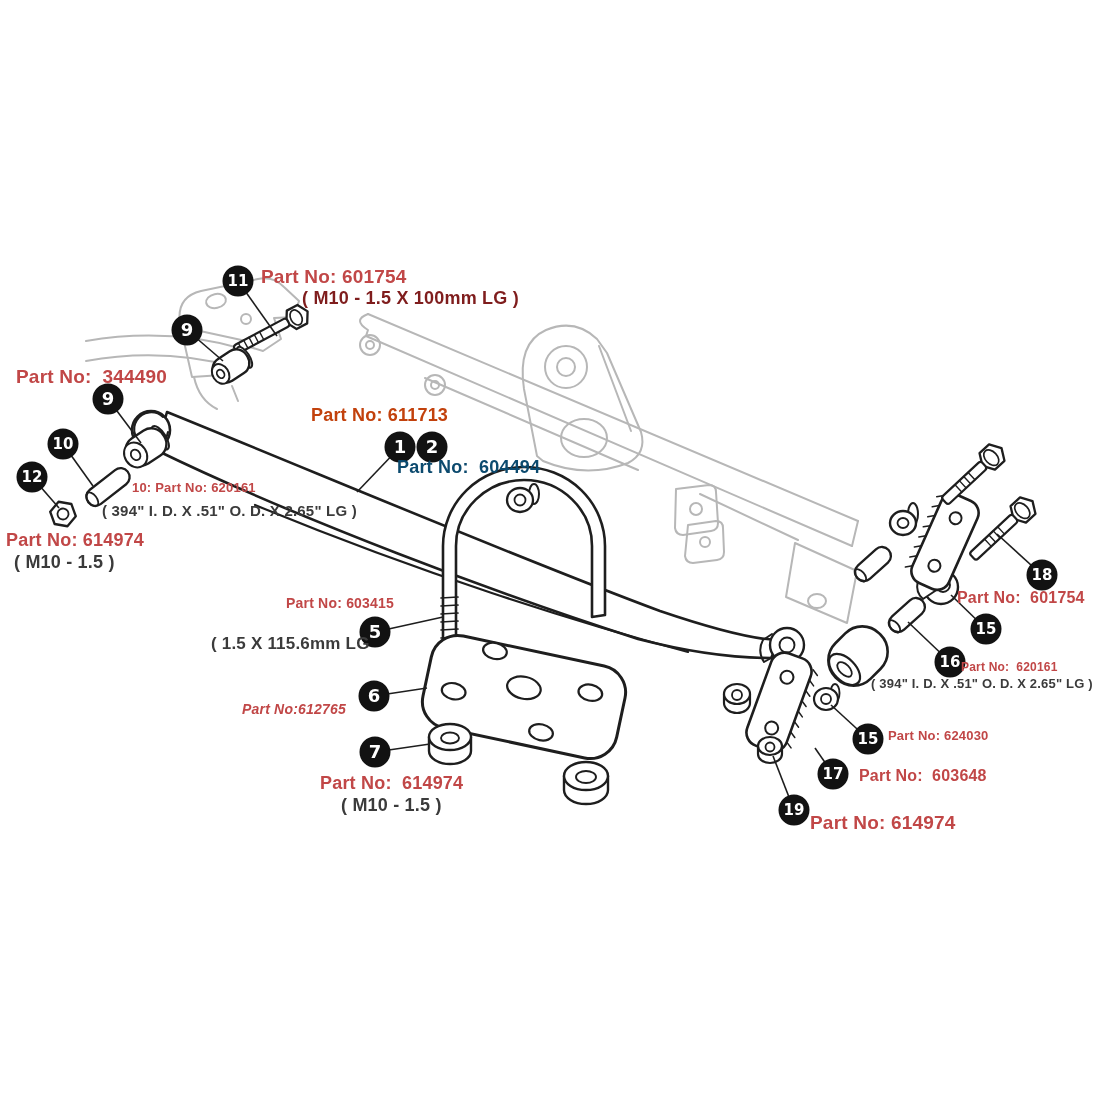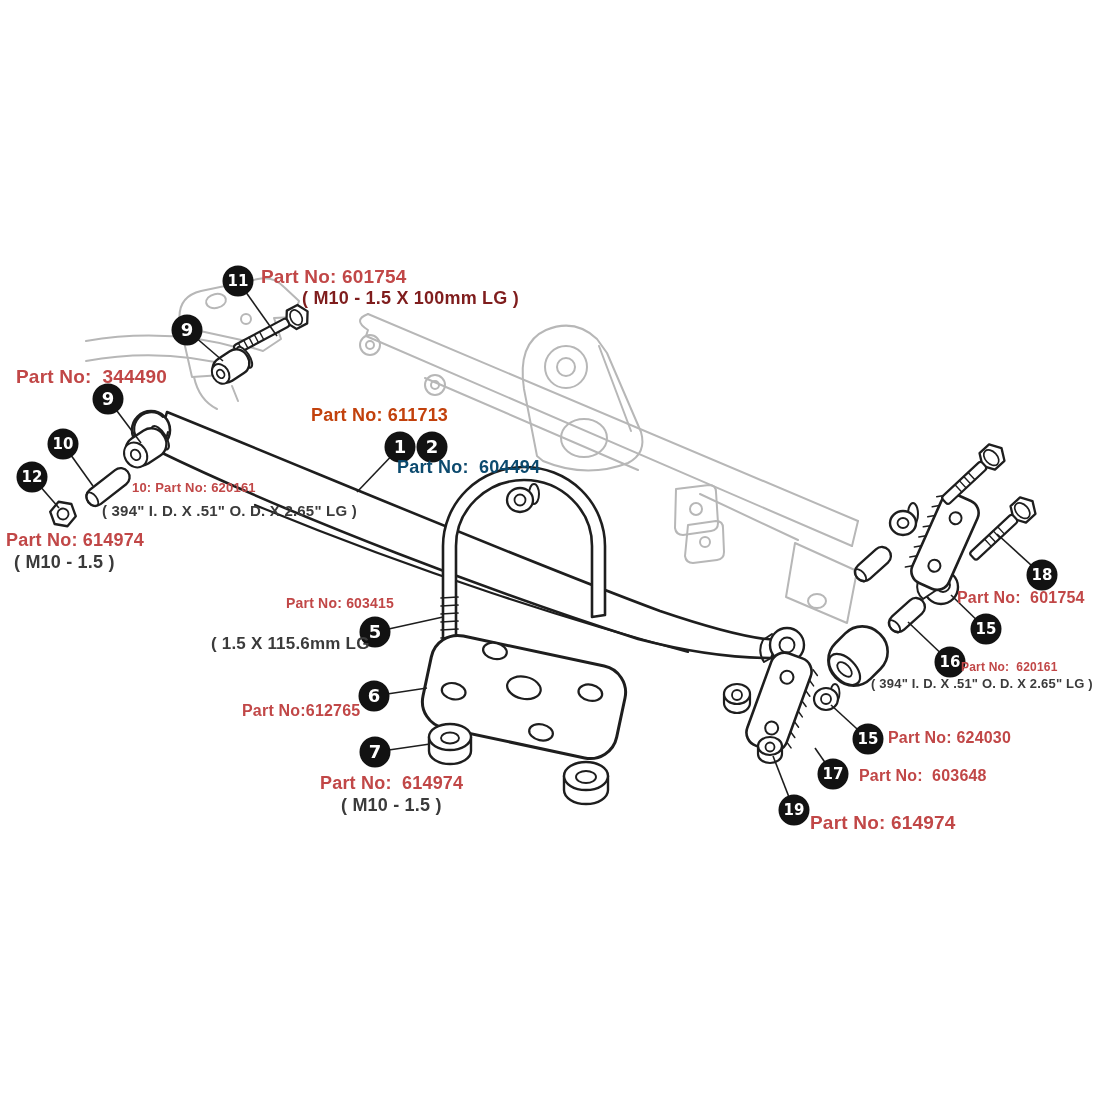--- a/index.html
+++ b/index.html
@@ -326,23 +326,23 @@
       <div class="plabel" style="left: 302px; top: 289px; font-size: 18px; color: #7f1d1d;">( M10 - 1.5 X 100mm LG )</div>
       <div class="plabel" style="left: 16px; top: 367px; font-size: 19px; color: rgb(193, 71, 71);">Part No:  344490</div>
       <div class="plabel" style="left: 311px; top: 406px; font-size: 18px; color: #c2410c;">Part No: 611713</div>
       <div class="plabel" style="left: 397px; top: 458px; font-size: 18px; color: #0c4a6e;">Part No:  604494</div>
       <div class="plabel" style="left: 132px; top: 481px; font-size: 13px; color: rgb(193, 71, 71);">10: Part No: 620161</div>
       <div class="plabel" style="left: 102px; top: 503px; font-size: 15px; color: rgb(59, 59, 59);">( 394" I. D. X .51" O. D. X 2.65" LG )</div>
       <div class="plabel" style="left: 6px; top: 531px; font-size: 18px; color: rgb(193, 71, 71);">Part No: 614974</div>
       <div class="plabel" style="left: 14px; top: 553px; font-size: 18px; color: rgb(59, 59, 59);">( M10 - 1.5 )</div>
       <div class="plabel" style="left: 286px; top: 596px; font-size: 14px; color: rgb(193, 71, 71);">Part No: 603415</div>
       <div class="plabel" style="left: 211px; top: 619px; font-size: 17px; color: rgb(59, 59, 59); margin-top: 16px;">( 1.5 X 115.6mm LG</div>
-      <div class="plabel" style="left: 242px; top: 702px; font-size: 16px; color: rgb(193, 71, 71);">Part No:612765</div>
+      <div class="plabel" style="left: 242px; top: 702px; font-size: 14px; color: rgb(193, 71, 71); font-style: italic;">Part No:612765</div>
       <div class="plabel" style="left: 320px; top: 774px; font-size: 18px; color: rgb(193, 71, 71);">Part No:  614974</div>
       <div class="plabel" style="left: 341px; top: 796px; font-size: 18px; color: rgb(59, 59, 59);">( M10 - 1.5 )</div>
       <div class="plabel" style="left: 957px; top: 589px; font-size: 16px; color: rgb(193, 71, 71);">Part No:  601754</div>
       <div class="plabel" style="left: 961px; top: 661px; font-size: 12px; color: rgb(193, 71, 71);">Part No:  620161</div>
       <div class="plabel" style="left: 871px; top: 677px; font-size: 13px; color: rgb(59, 59, 59);">( 394" I. D. X .51" O. D. X 2.65" LG )</div>
-      <div class="plabel" style="left: 888px; top: 729px; font-size: 16px; color: rgb(193, 71, 71);">Part No: 624030</div>
+      <div class="plabel" style="left: 888px; top: 729px; font-size: 13px; color: rgb(193, 71, 71);">Part No: 624030</div>
       <div class="plabel" style="left: 859px; top: 767px; font-size: 16px; color: rgb(193, 71, 71);">Part No:  603648</div>
       <div class="plabel" style="left: 810px; top: 813px; font-size: 19px; color: rgb(193, 71, 71);">Part No: 614974</div>
     </div>
 </div>
 
 </body></html>

